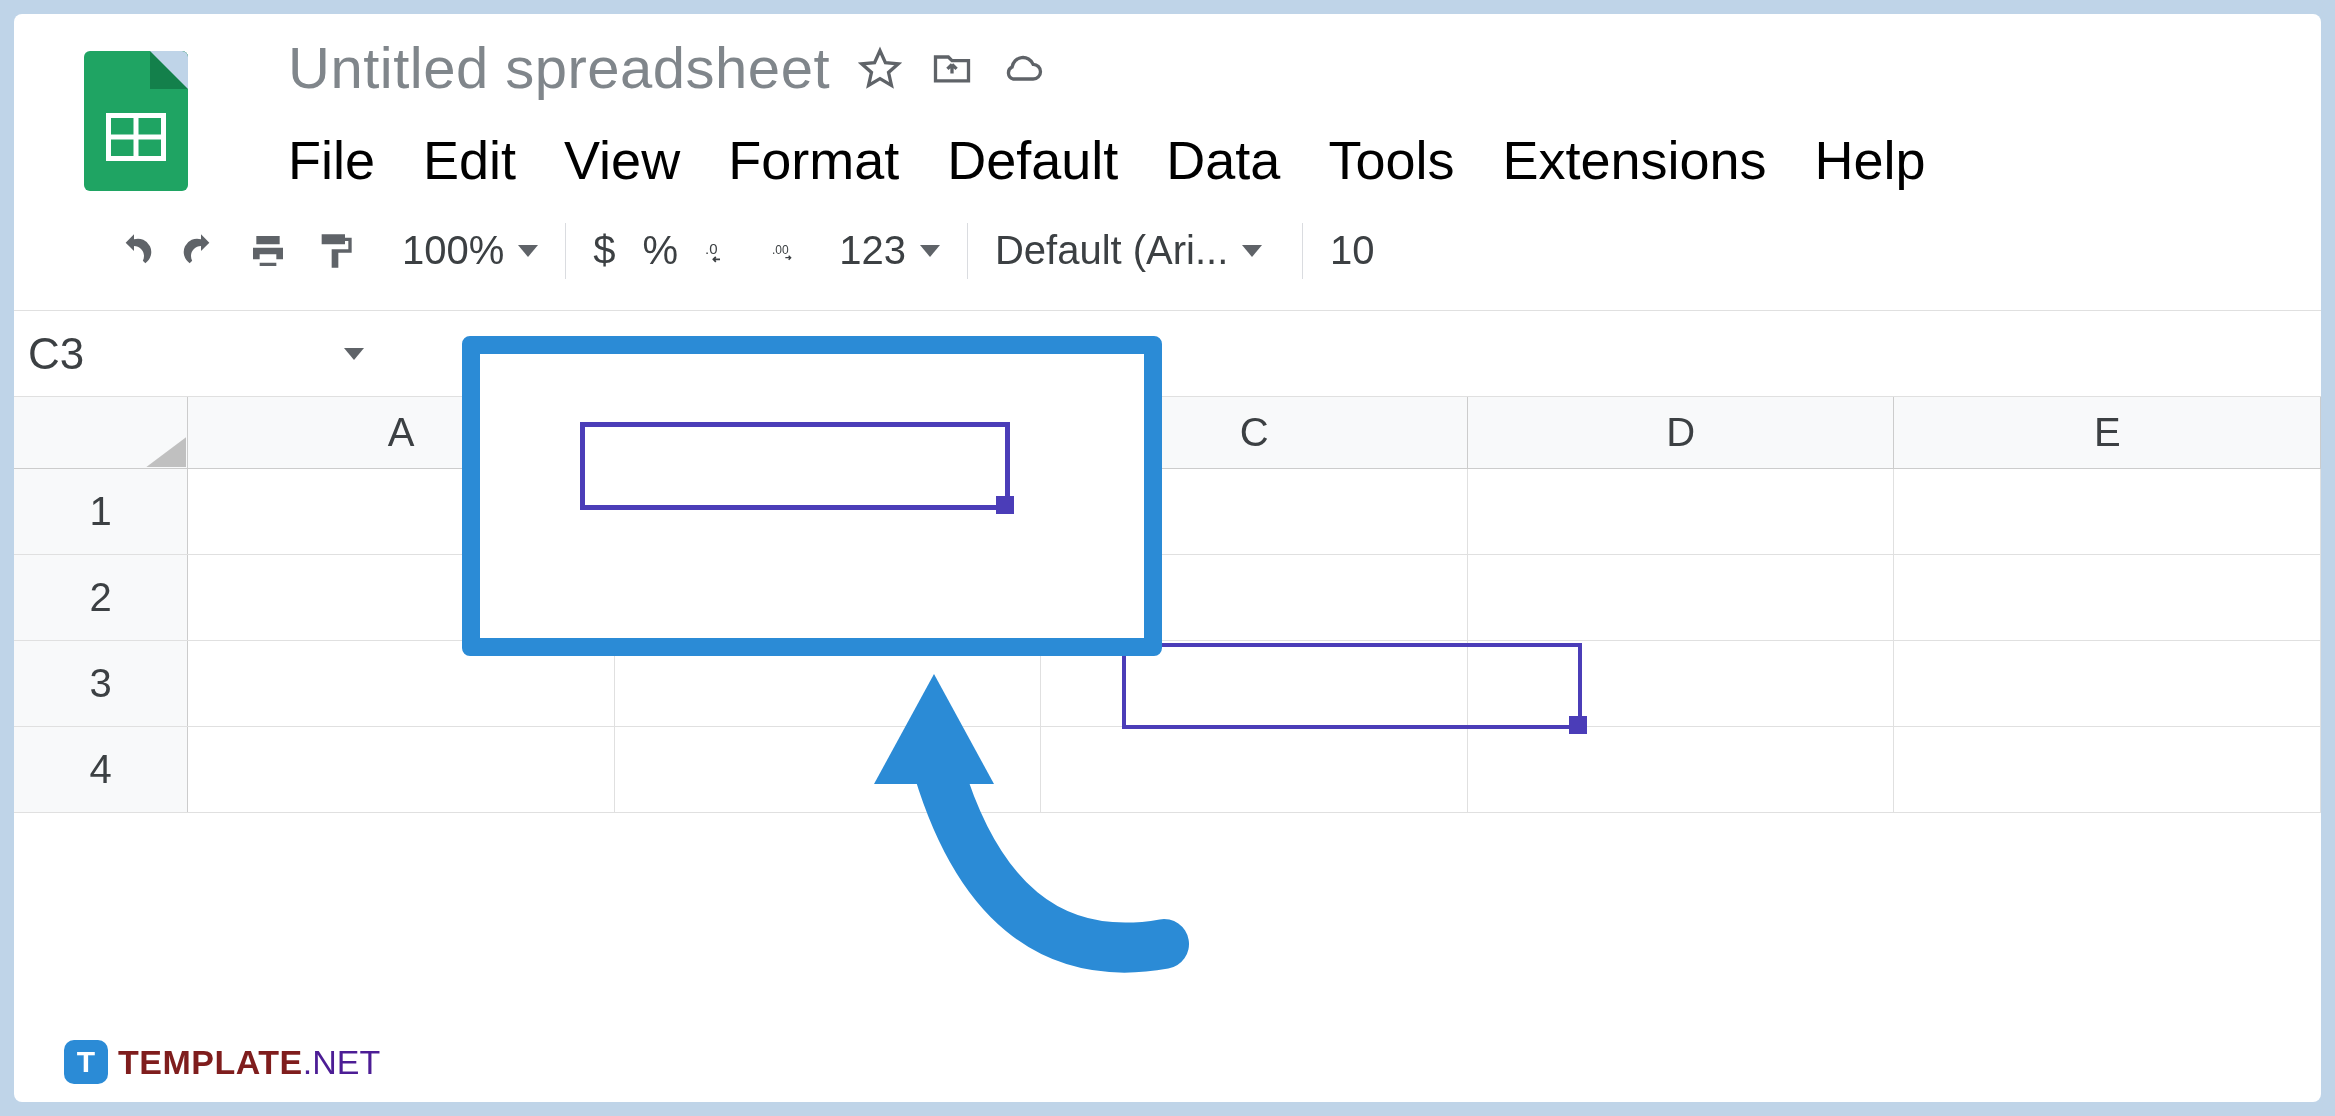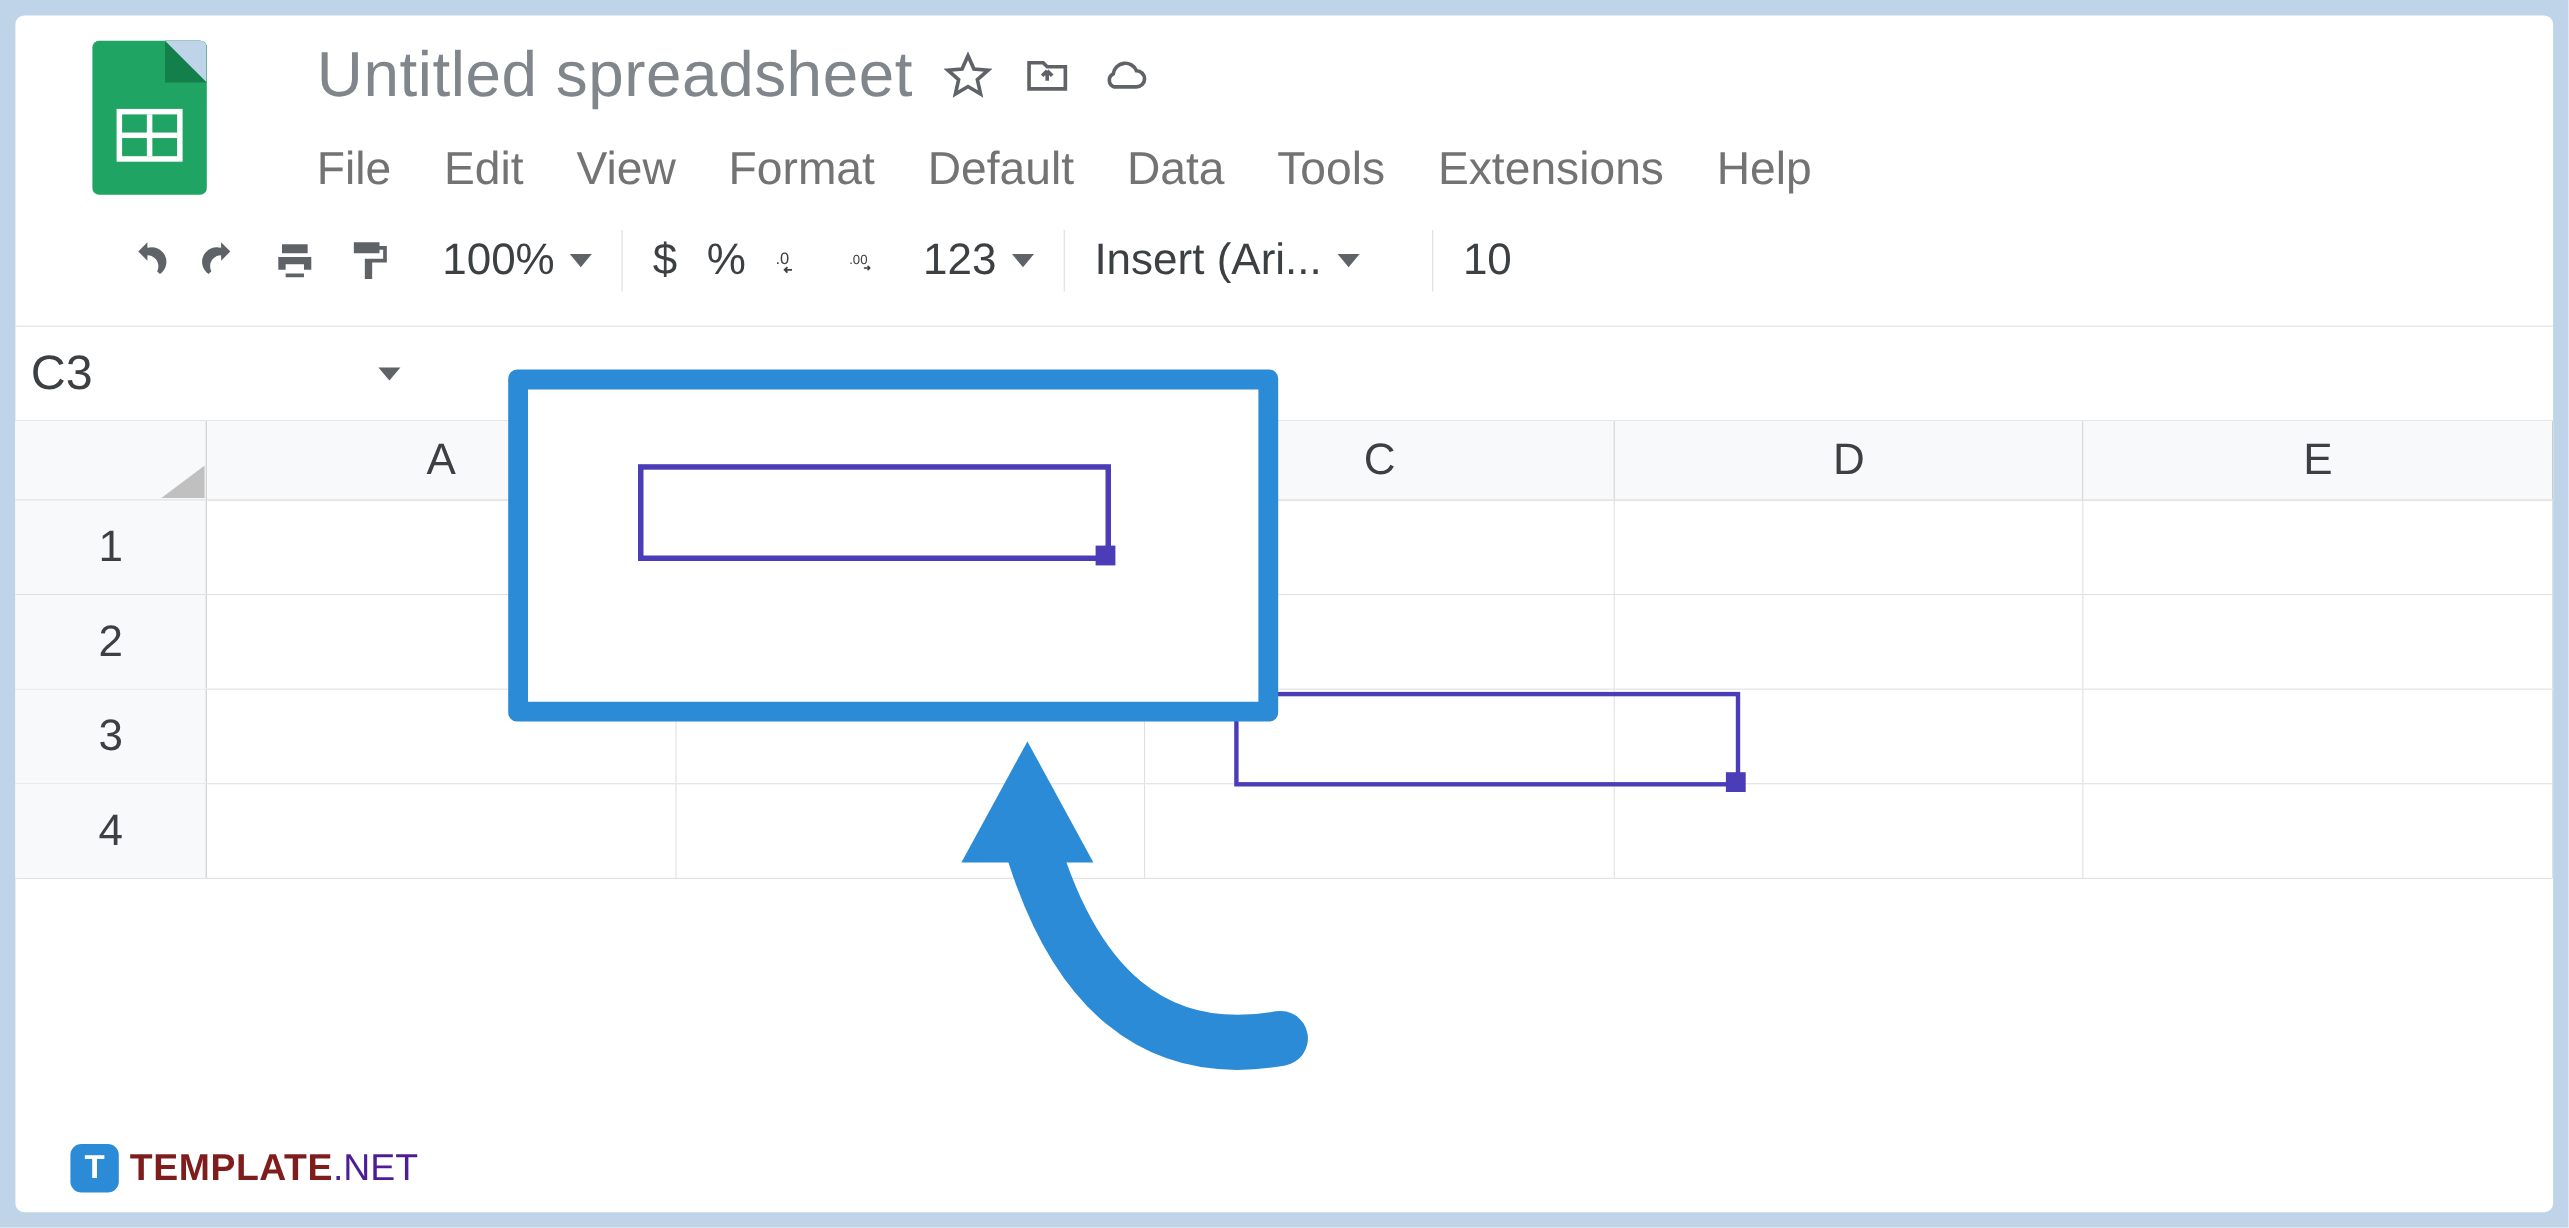--- a/index.html
+++ b/index.html
@@ -80,22 +80,22 @@
   display: flex; align-items: center; justify-content: center;
   color: #5f6368;
 }
 .title-icon svg { width: 44px; height: 44px; }
 .menu-bar {
   display: flex;
   gap: 48px;
   margin-top: 28px;
 }
 .menu-item {
-  font-size: 42px;
-  color: #737373;
+  font-size: 54px;
+  color: #000000;
   cursor: pointer;
 }
 .toolbar {
   display: flex;
   align-items: center;
   padding: 28px 0 28px 100px;
   border-bottom: 1px solid #e0e0e0;
   gap: 27px;
   height: 120px;
 }
@@ -336,21 +336,21 @@
           <text x="0" y="16" font-size="18" fill="#3c4043">.00</text>
           <path d="M2 22 L10 22 M7 19 L10 22 L7 25" stroke="#3c4043" stroke-width="2" fill="none" transform="translate(18,0)"></path>
         </svg>
     </span>
     <span class="tb-text">
       <span>123</span>
       <span class="dropdown-arrow"></span>
     </span>
     <div class="tb-sep"></div>
     <span class="tb-text" style="min-width:280px;">
-      <span>Insert (Ari...</span>
+      <span>Default (Ari...</span>
       <span class="dropdown-arrow"></span>
     </span>
     <div class="tb-sep"></div>
     <span class="tb-text">10</span>
   </div>
 
   <div class="namebox-row">
     <div class="namebox">
       <span class="namebox-text">C3</span>
       <span class="dropdown-arrow"></span>

